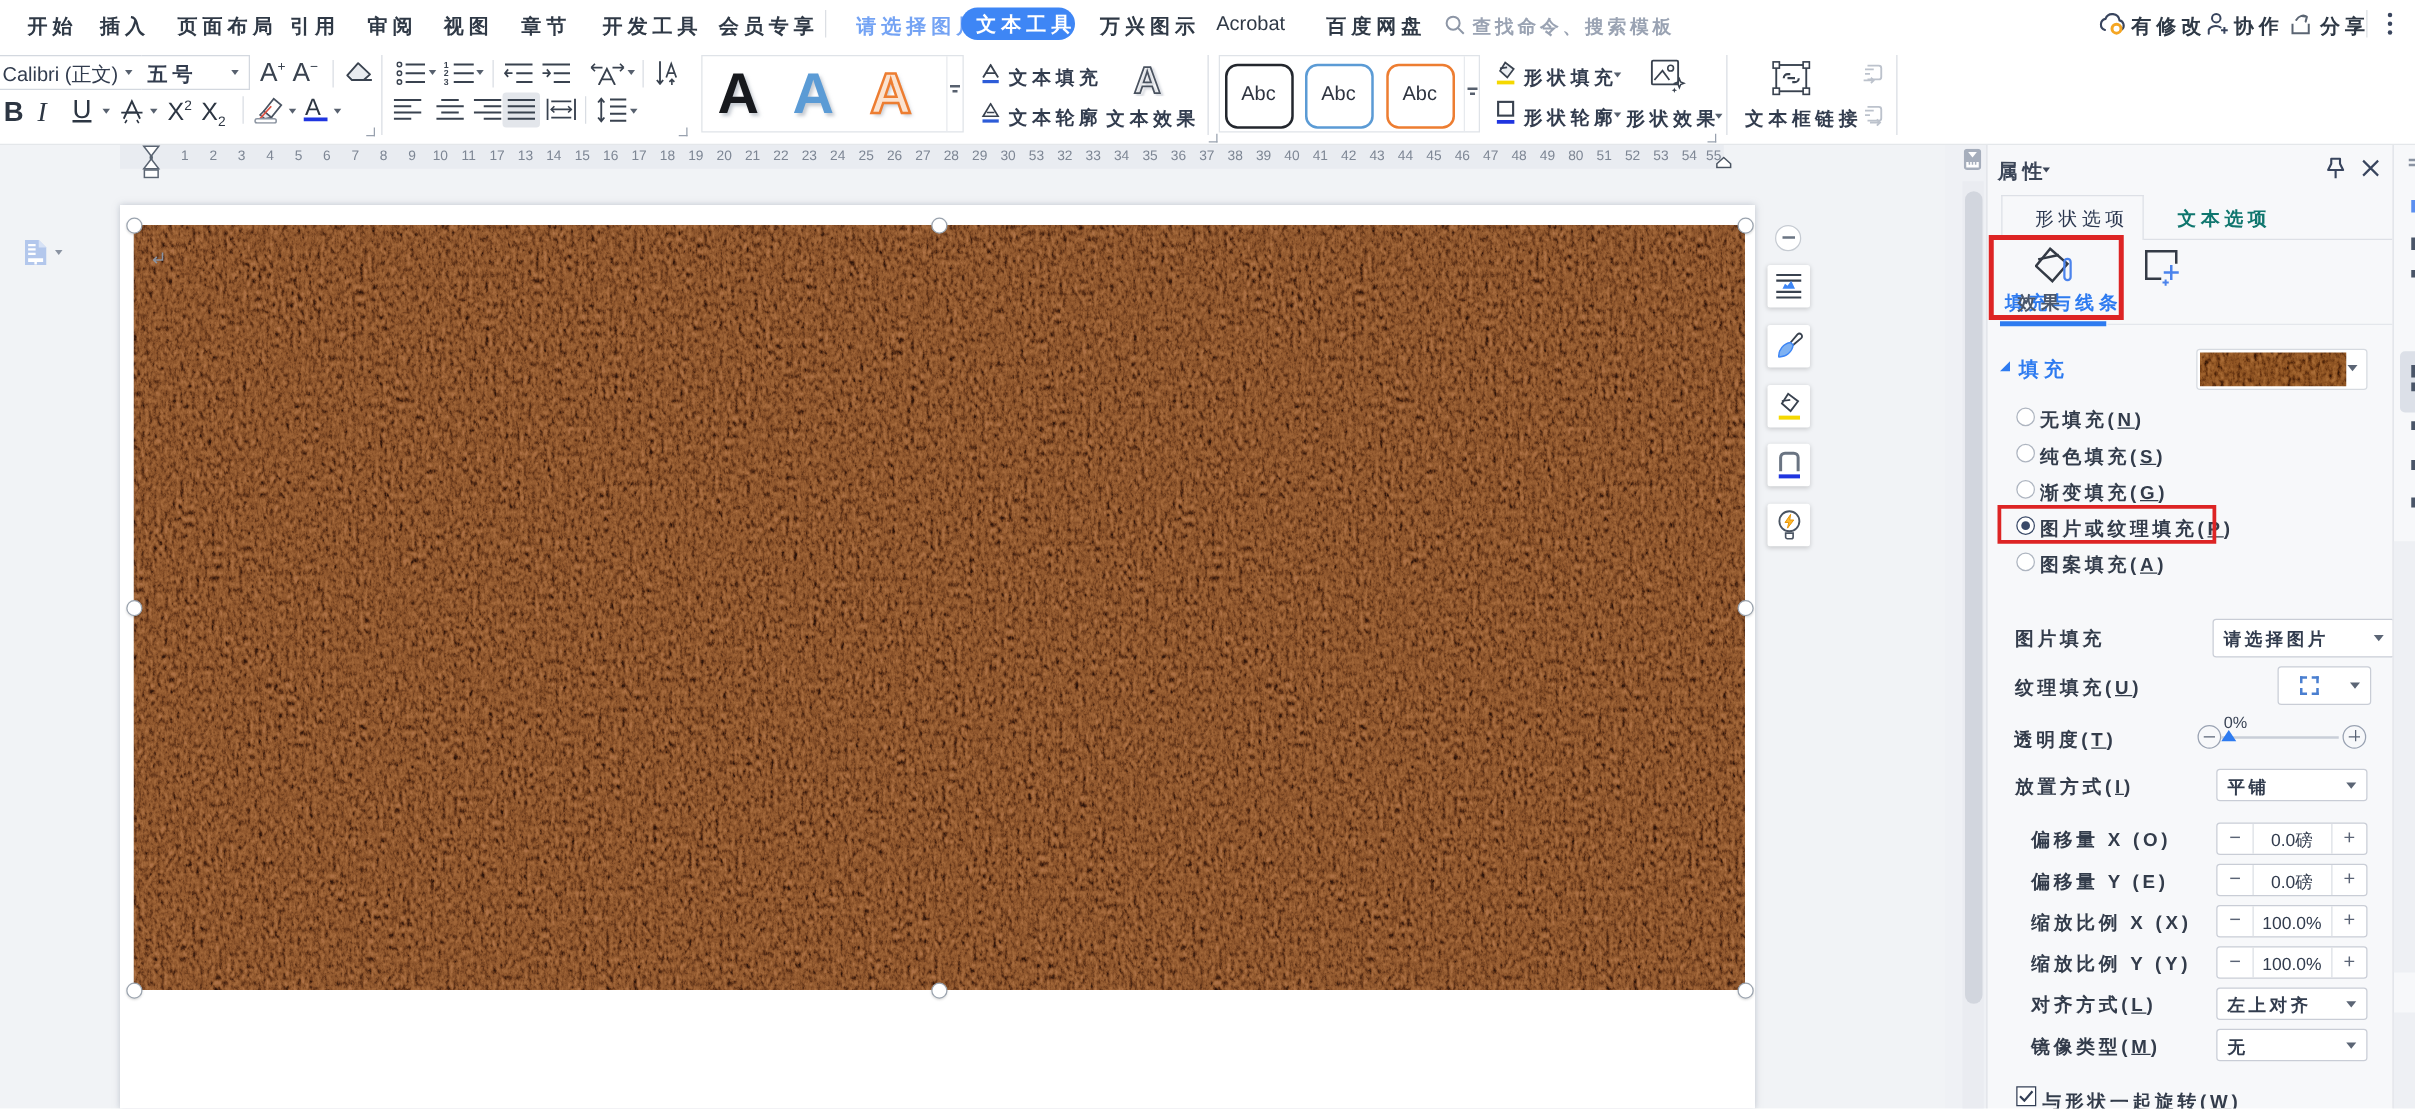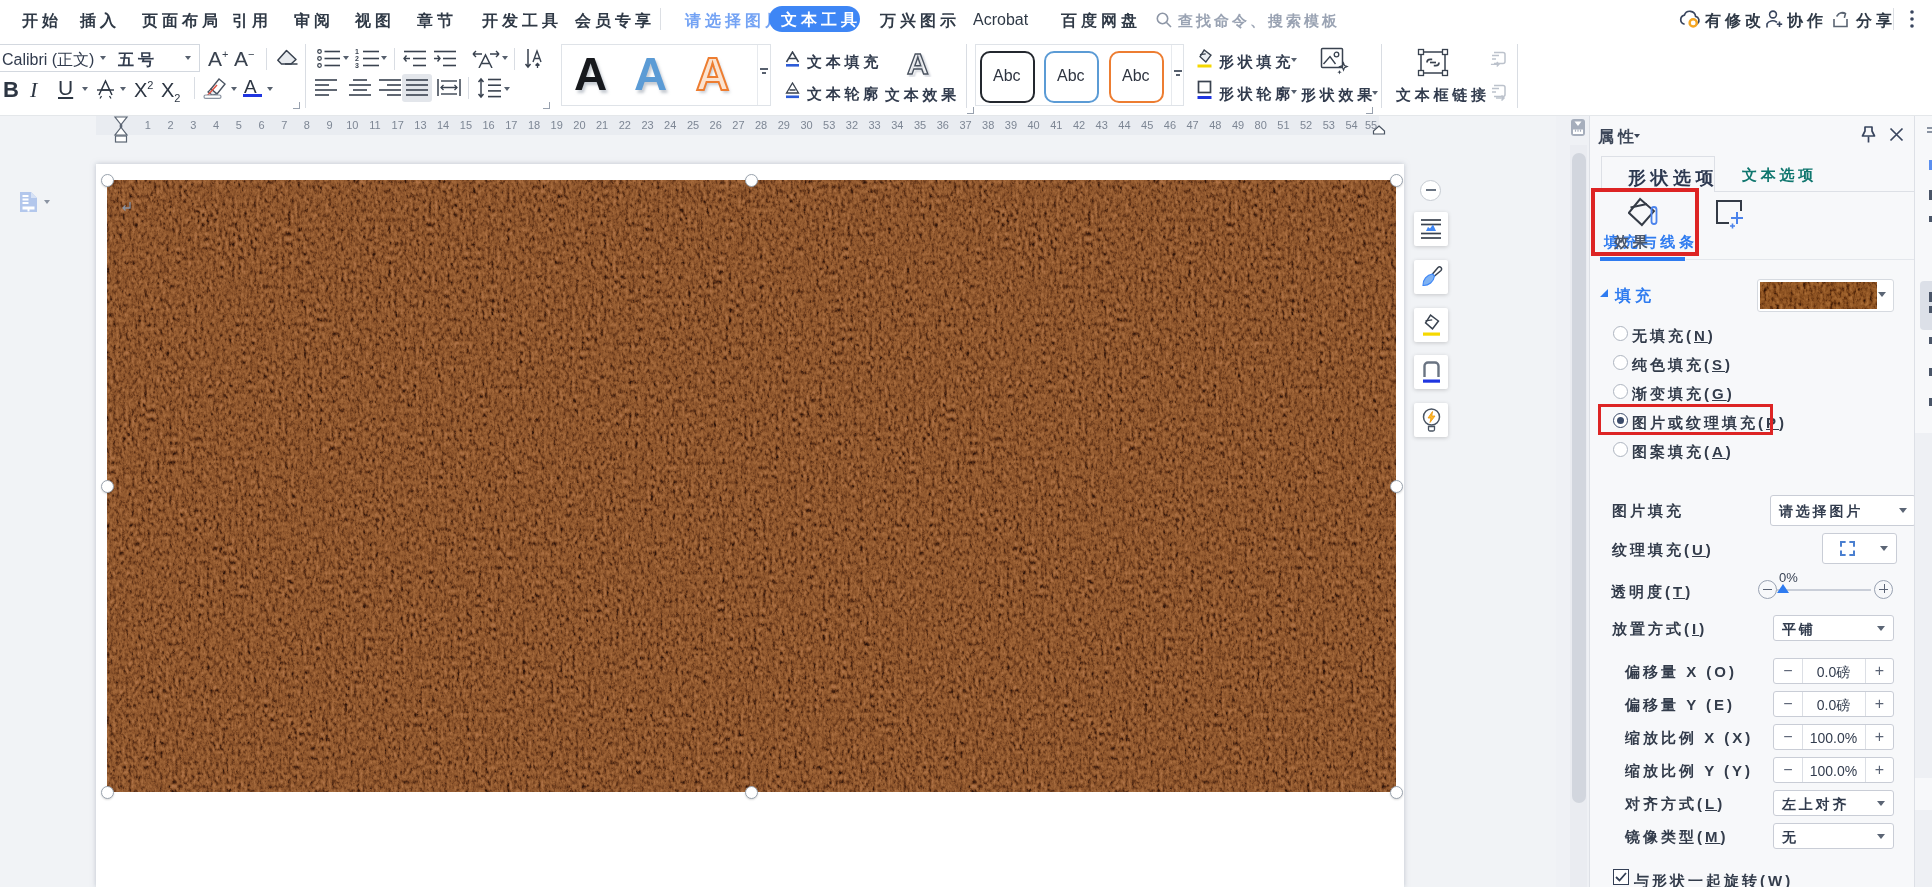--- a/index.html
+++ b/index.html
@@ -469,21 +469,21 @@
 <svg class="ico" style="left:1859px;top:125px" width="19" height="20" viewBox="0 0 19 20">
         <path d="M6 2 h7 v4 l2.5 5 h-12 l2.5 -5 Z" fill="none" stroke="#39455e" stroke-width="1.7" stroke-linejoin="round"></path>
         <line x1="9.5" y1="11.5" x2="9.5" y2="17.5" stroke="#39455e" stroke-width="1.7"></line>
       </svg>
 <svg class="ico" style="left:1889px;top:127px" width="15" height="15" viewBox="0 0 15 15">
         <path d="M1.5 1.5 L13.5 13.5 M13.5 1.5 L1.5 13.5" stroke="#39455e" stroke-width="1.7"></path>
       </svg>
 
 <div class="ab" style="left:1601px;top:156px;width:114px;height:36px;background:#f7f8fa;border:1px solid #dde0e6;border-bottom:none"></div>
 <div class="ab" style="left:1715px;top:191px;width:199px;height:1px;background:#dde0e6"></div>
-<span class="ab cjk" style="left:1628px;top:166px;font-size:18px;font-weight:bold;color:#2c3850">形状选项</span>
+<span class="ab cjk" style="left:1628px;top:166px;font-size:15px;font-weight:normal;color:#2c3850">形状选项</span>
 <span class="ab cjk" style="left:1742px;top:166px;font-size:15px;color:#0f766e">文本选项</span>
 
 <svg class="ico" style="left:1628px;top:197px" width="32" height="32" viewBox="0 0 32 32">
         <path d="M13 2 L26 15 L13 28 L0.8 15 Z" fill="none" stroke="#343b46" stroke-width="2" transform="rotate(-4 13 15)"></path>
         <path d="M2.5 10.5 L19 7" stroke="#343b46" stroke-width="2"></path>
         <rect x="23.5" y="10" width="5" height="17" rx="2.5" fill="none" stroke="#4b83ec" stroke-width="1.8"></rect>
       </svg>
 <span class="ab cjk" style="left:1604px;top:233px;font-size:15px;color:#2e7bf0">填充与线条</span>
 <div class="ab" style="left:1600px;top:257px;width:85px;height:3.5px;background:#2e7bf0"></div>
 <div class="ab" style="left:1686px;top:259px;width:228px;height:1px;background:#e4e7ec"></div>

